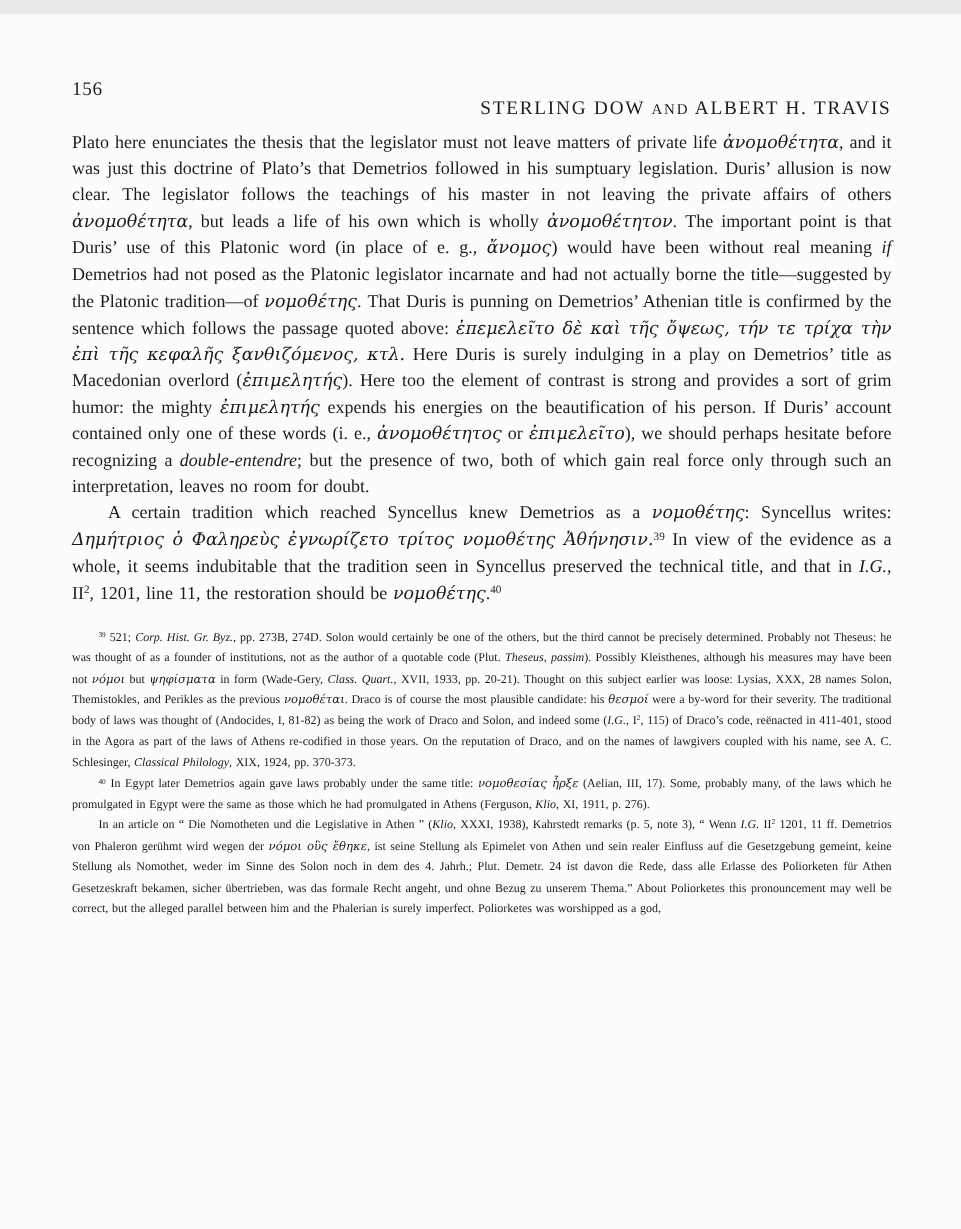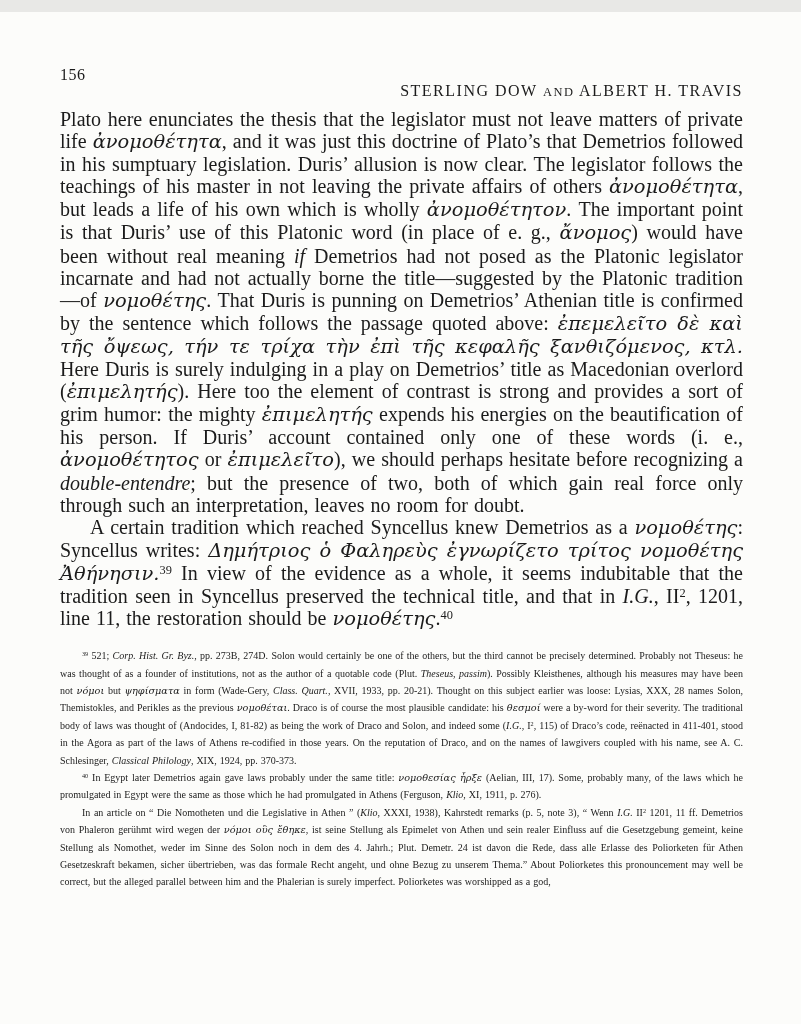--- a/index.html
+++ b/index.html
@@ -41,21 +41,21 @@
   .pagehead .runhead {
     position: absolute;
     left: 0;
     right: 0;
     top: 16px;
     text-align: right;
   }
   
   .bodytext {
     margin-top: 22px;
-    font-size: 20px;
+    font-size: 15px;
     line-height: 22.1px;
     text-align: justify;
     word-spacing: 1px;
   }
   .bodytext p.para {
     margin: 0;
   }
   .bodytext p.indent {
     text-indent: 30px;
   }

